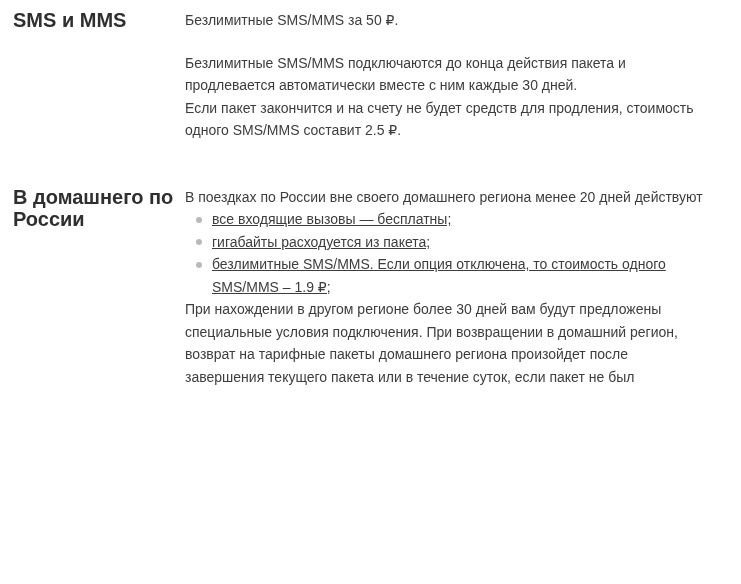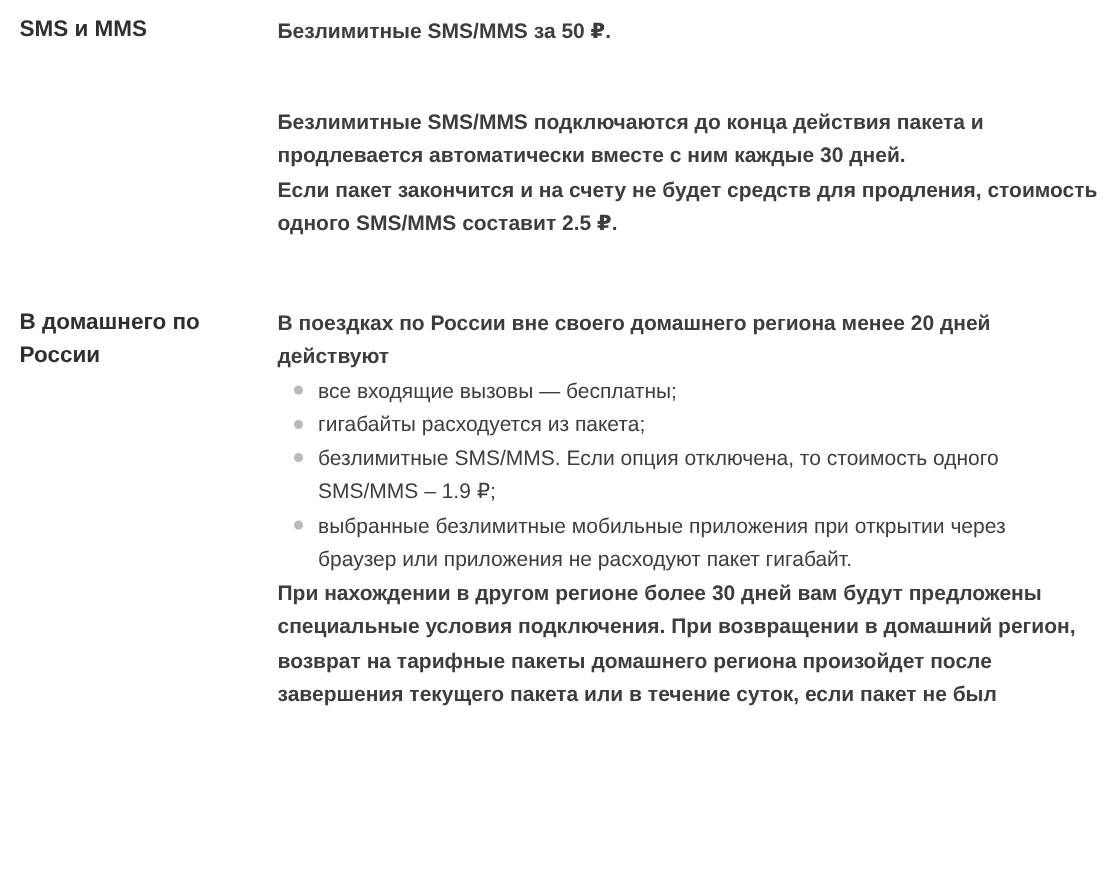--- a/index.html
+++ b/index.html
@@ -14,37 +14,38 @@
     color: #3d3d3d;
   }
   .page { padding: 9px 6px 0 13px; }
   .row {
     display: grid;
     grid-template-columns: 172px minmax(0, 1fr);
   }
   .row + .row { margin-top: 44px; }
   .label {
     font-weight: 700;
-    font-size: 15px;
+    font-size: 20px;
     color: #2f2f2f;
     padding-right: 10px;
   }
   .content { min-width: 0; }
-  .para { margin: 0; font-weight: bold; }
-  .para.gap-lg { margin-top: 38px; }
+  .para { margin: 0; }
+  .para.gap-lg { margin-top: 20px; }
   .para.gap-md { }
   .line { display: block; }
   ul.bullets {
     list-style: none;
     margin: 0;
     padding: 0;
   }
   ul.bullets li {
     position: relative;
     padding-left: 27px;
+    text-decoration: underline;
   }
   .dot {
     position: absolute;
     left: 11px;
     top: 8.5px;
     width: 6px;
     height: 6px;
     border-radius: 50%;
     background: #b9b9b9;
   }
@@ -82,25 +83,20 @@
         </li>
         <li>
           <span class="dot"></span>
           <span class="line">гигабайты расходуется из пакета;</span>
         </li>
         <li>
           <span class="dot"></span>
           <span class="line">безлимитные SMS/MMS. Если опция отключена, то стоимость одного</span>
           <span class="line">SMS/MMS – 1.9 ₽;</span>
         </li>
-        <li>
-          <span class="dot"></span>
-          <span class="line">выбранные безлимитные мобильные приложения при открытии через</span>
-          <span class="line">браузер или приложения не расходуют пакет гигабайт.</span>
-        </li>
       </ul>
       <p class="para gap-md">
         <span class="line">При нахождении в другом регионе более 30 дней вам будут предложены</span>
         <span class="line">специальные условия подключения. При возвращении в домашний регион,</span>
         <span class="line">возврат на тарифные пакеты домашнего региона произойдет после</span>
         <span class="line">завершения текущего пакета или в течение суток, если пакет не был</span>
       </p>
     </div>
   </section>
 

